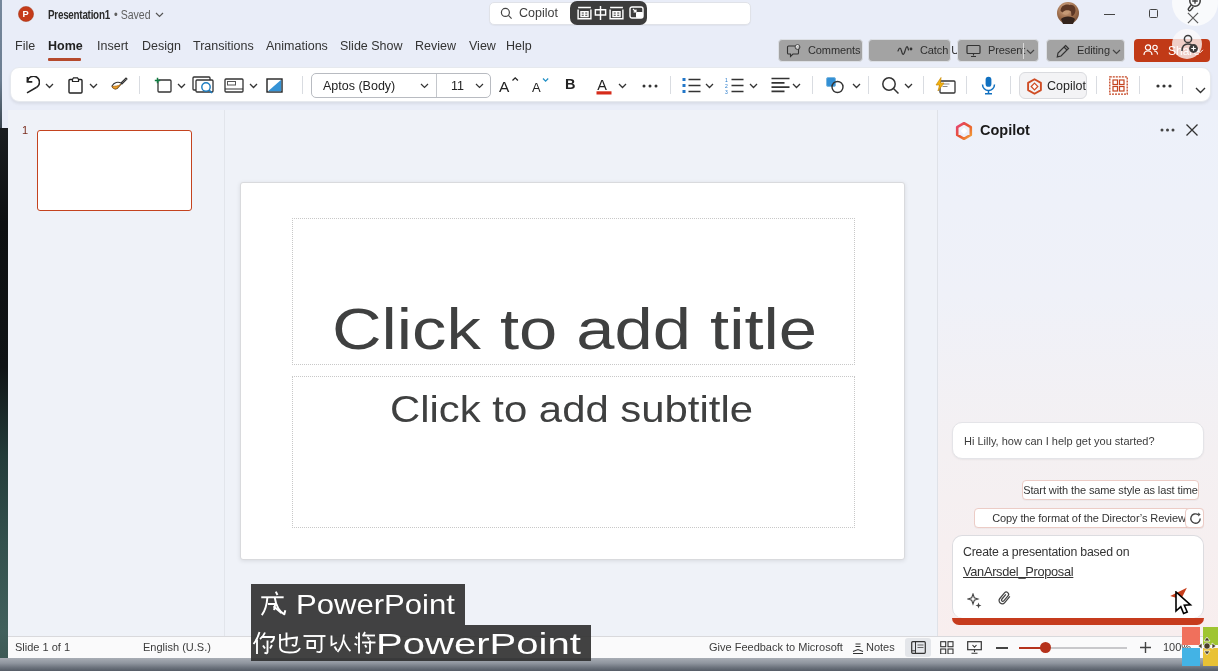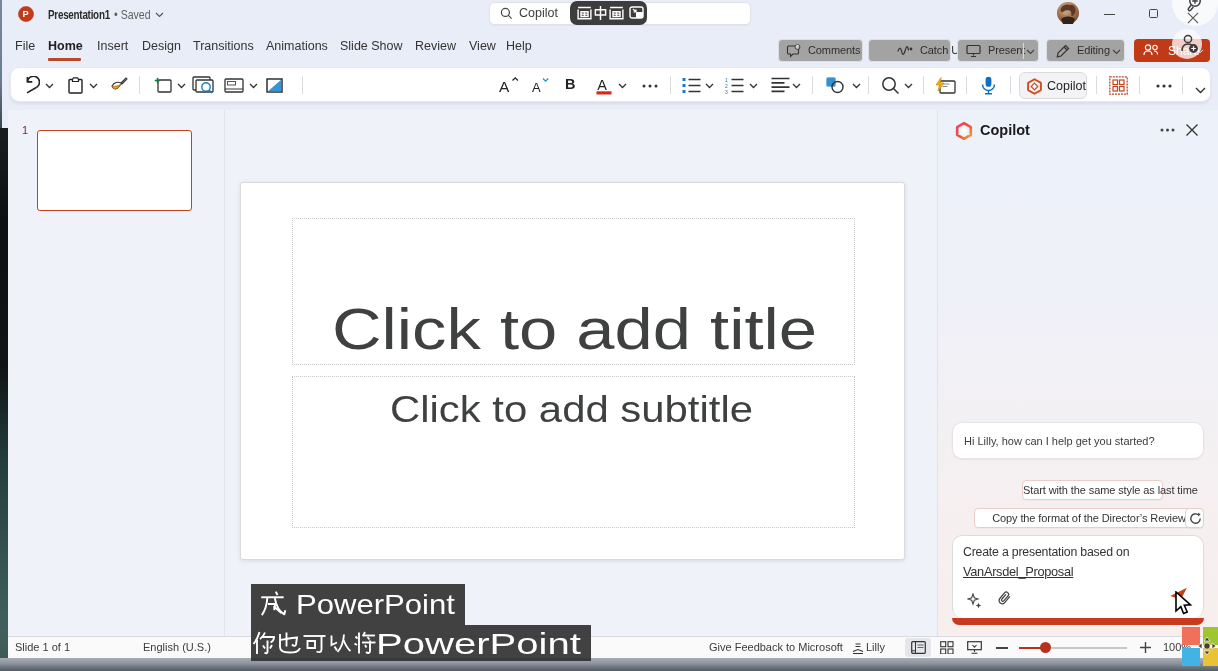--- a/index.html
+++ b/index.html
@@ -183,20 +183,31 @@
       <path d="M1 11 h18" stroke="#333" stroke-width="1"></path>
     </svg>
     <svg class="cv" style="left:238px;" width="9" height="6" viewBox="0 0 9 6">
         <path d="M1 1l3.5 3.5L8 1" stroke="#333" stroke-width="1.3" fill="none"></path>
       </svg>
     <svg class="ic" style="left:255px; top:10px;" width="17" height="15" viewBox="0 0 17 15">
       <rect x="1" y="1" width="15" height="13" fill="#fff" stroke="#222" stroke-width="1.4"></rect>
       <path d="M15.2 1.8 L15.2 13.2 L2 13.2 Z" fill="#3593d6"></path>
     </svg>
     <div class="vdiv" style="left:291px;"></div>
+    <div style="position:absolute; left:300px; top:5px; width:180px; height:25px; border:1px solid #b8bbc1; border-radius:5px; background:#fff;">
+      <div style="position:absolute; left:124px; top:0; width:1px; height:23px; background:#c4c7cc;"></div>
+      <span style="position:absolute; left:11px; top:5px; font-size:12.5px; color:#222;">Aptos (Body)</span>
+      <svg style="position:absolute; left:108px; top:9px;" width="9" height="6" viewBox="0 0 9 6">
+          <path d="M1 1l3.5 3.5L8 1" stroke="#333" stroke-width="1.2" fill="none"></path>
+        </svg>
+      <span style="position:absolute; left:139px; top:5px; font-size:12.5px; color:#222;">11</span>
+      <svg style="position:absolute; left:163px; top:9px;" width="9" height="6" viewBox="0 0 9 6">
+          <path d="M1 1l3.5 3.5L8 1" stroke="#333" stroke-width="1.2" fill="none"></path>
+        </svg>
+    </div>
     <svg class="ic" style="left:488px; top:8px;" width="20" height="18" viewBox="0 0 20 18">
       <text x="0" y="16" font-size="15.5" fill="#222" font-family="Liberation Sans">A</text>
       <path d="M13.5 4.5 l2.7-2.7 2.7 2.7" stroke="#222" stroke-width="1.3" fill="none"></path>
     </svg>
     <svg class="ic" style="left:521px; top:9px;" width="18" height="17" viewBox="0 0 18 17">
       <text x="0" y="15" font-size="13" fill="#222" font-family="Liberation Sans">A</text>
       <path d="M11 1.5 l2.6 2.6 2.6-2.6" stroke="#2391c6" stroke-width="1.3" fill="none"></path>
     </svg>
     <span style="position:absolute; left:554px; top:8px; font-size:14.5px; font-weight:bold; color:#222;">B</span>
     <svg class="ic" style="left:584px; top:8px;" width="20" height="19" viewBox="0 0 20 19">
@@ -328,21 +339,21 @@
         <circle cx="13" cy="2" r="1.5" fill="#444"></circle>
       </svg>
     <svg style="position:absolute; left:247px; top:13px;" width="14" height="14" viewBox="0 0 14 14">
         <path d="M1.5 1.5l11 11M12.5 1.5l-11 11" stroke="#333" stroke-width="1.3"></path>
       </svg>
 
     <div style="position:absolute; left:14px; top:312px; width:252px; height:37px; background:#fff; border:1px solid #e4e4e8; border-radius:10px; box-shadow:0 1px 2px rgba(0,0,0,0.05);">
       <span style="position:absolute; left:11px; top:12px; font-size:11px; color:#3c3c3c;">Hi Lilly, how can I help get you started?</span>
     </div>
 
-    <div class="chip" style="left:84px; top:370px; width:141px;">Start with the same style as last time</div>
+    <div class="chip" style="left:84px; top:370px; width:177px;">Start with the same style as last time</div>
     <div class="chip" style="left:36px; top:398px; width:230px;">Copy the format of the Director’s Review</div>
     <div class="chip" style="left:247px; top:398px; width:19px;">
       <svg style="position:absolute; left:3px; top:3px;" width="13" height="13" viewBox="0 0 13 13">
           <path d="M11.2 6.5 A4.7 4.7 0 1 1 9.2 2.7" fill="none" stroke="#444" stroke-width="1.4"></path>
           <path d="M9.2 0.6 L11.6 2.6 L9.2 4.6 Z" fill="#444" stroke="none"></path>
         </svg>
     </div>
 
     <div style="position:absolute; left:14px; top:425px; width:252px; height:83px; background:#fff; border:1px solid #dcdce0; border-radius:10px; border-bottom:none;"></div>
     <div style="position:absolute; left:14px; top:508px; width:252px; height:7px; background:#c63b1d; border-radius:0 0 10px 10px;"></div>
@@ -362,21 +373,21 @@
     </svg>
   </div>
 </div>
 <div class="abs statusbar" style="left:8px;">
   <span style="position:absolute; left:7px; top:4px;">Slide 1 of 1</span>
   <span style="position:absolute; left:125px; top:4px;margin-left:10px;">English (U.S.)</span>
   <span style="position:absolute; left:701px; top:4px;">Give Feedback to Microsoft</span>
   <svg style="position:absolute; left:843px; top:4px;" width="14" height="13" viewBox="0 0 14 13">
       <path d="M2 10.5 L7 8.5 L12 10.5 M2 12.5 h10 M4.5 5.5 h5 M4.5 3 h5" stroke="#333" stroke-width="1.1" fill="none"></path>
     </svg>
-    <span style="position:absolute; left:858px; top:4px;">Lilly</span>
+    <span style="position:absolute; left:858px; top:4px;">Notes</span>
   <div style="position:absolute; left:897px; top:1px; width:26px; height:19px; background:#e4e6ea; border-radius:3px;"></div>
   <svg style="position:absolute; left:903px; top:4px;" width="15" height="13" viewBox="0 0 15 13">
       <rect x="0.7" y="0.7" width="13.6" height="11.6" rx="1" fill="none" stroke="#333" stroke-width="1.2"></rect>
       <path d="M4.5 0.7 V12.3 M0.7 9.8 H4.5" stroke="#333" stroke-width="1"></path>
       <path d="M6.5 4 h6 M6.5 6.5 h6" stroke="#555" stroke-width="0.9"></path>
     </svg>
   <svg style="position:absolute; left:932px; top:4px;" width="14" height="13" viewBox="0 0 14 13">
       <rect x="0.7" y="0.7" width="5" height="5" fill="none" stroke="#333" stroke-width="1.1"></rect>
       <rect x="8" y="0.7" width="5" height="5" fill="none" stroke="#333" stroke-width="1.1"></rect>
       <rect x="0.7" y="8" width="5" height="5" fill="none" stroke="#333" stroke-width="1.1"></rect>

